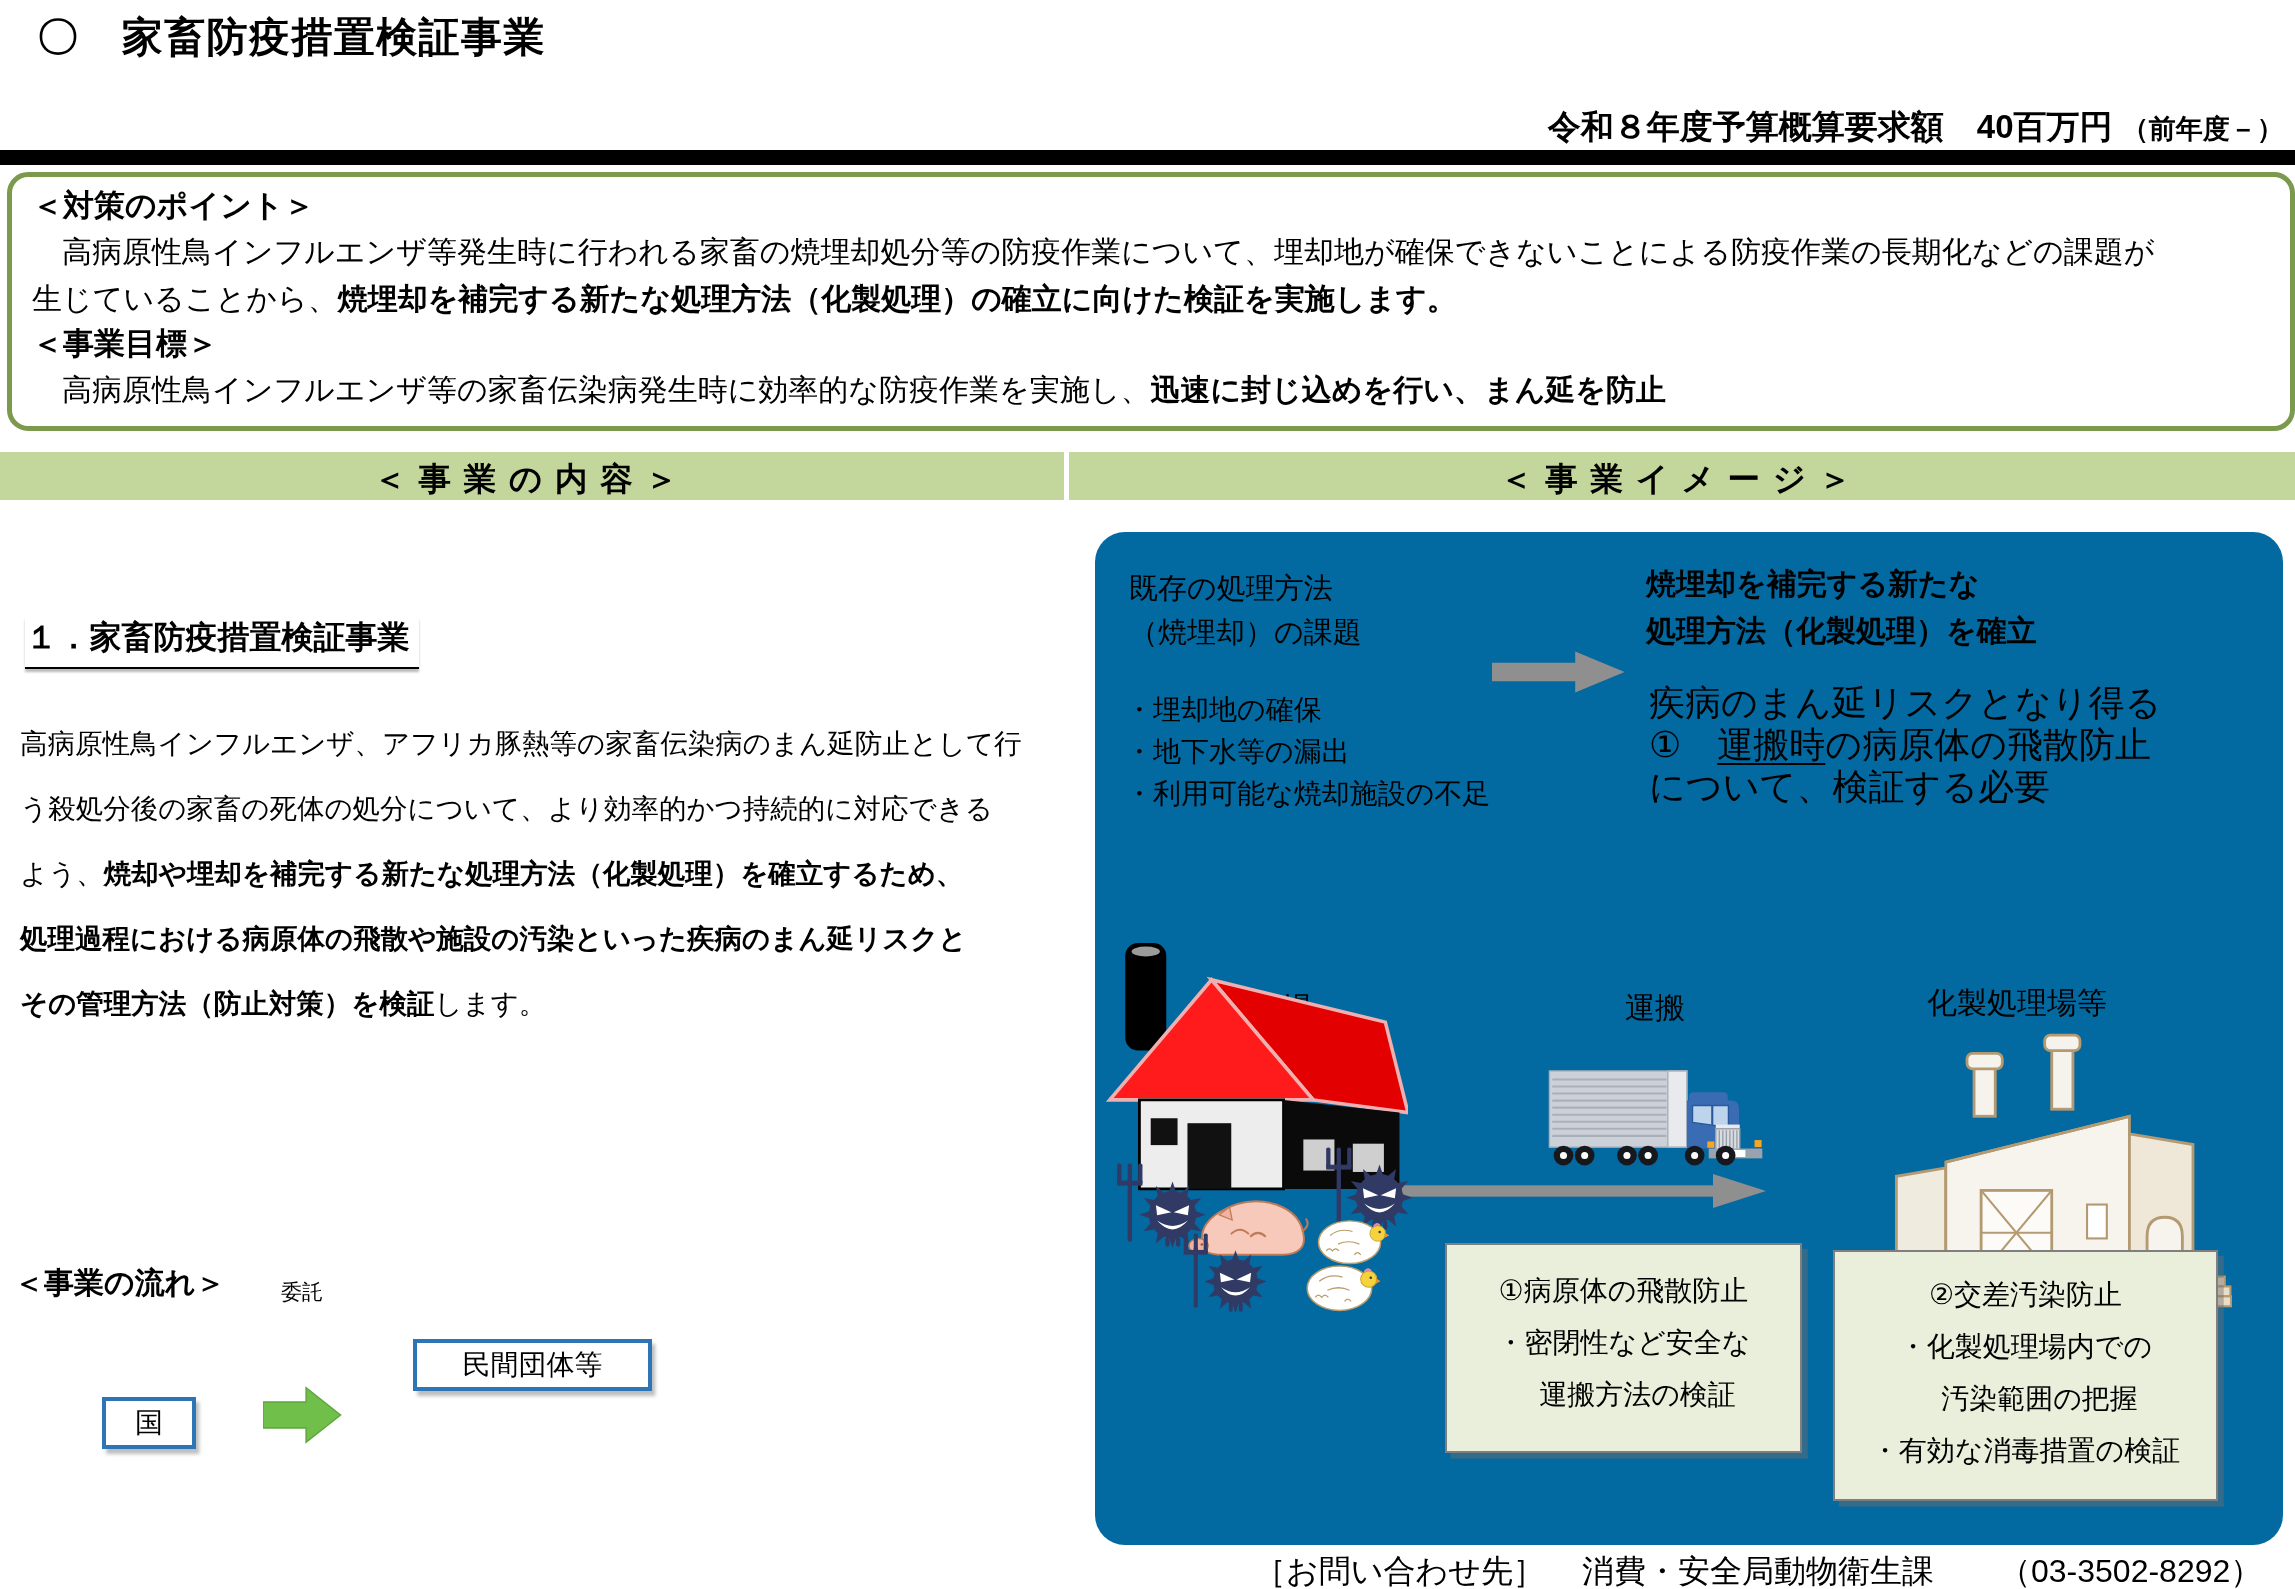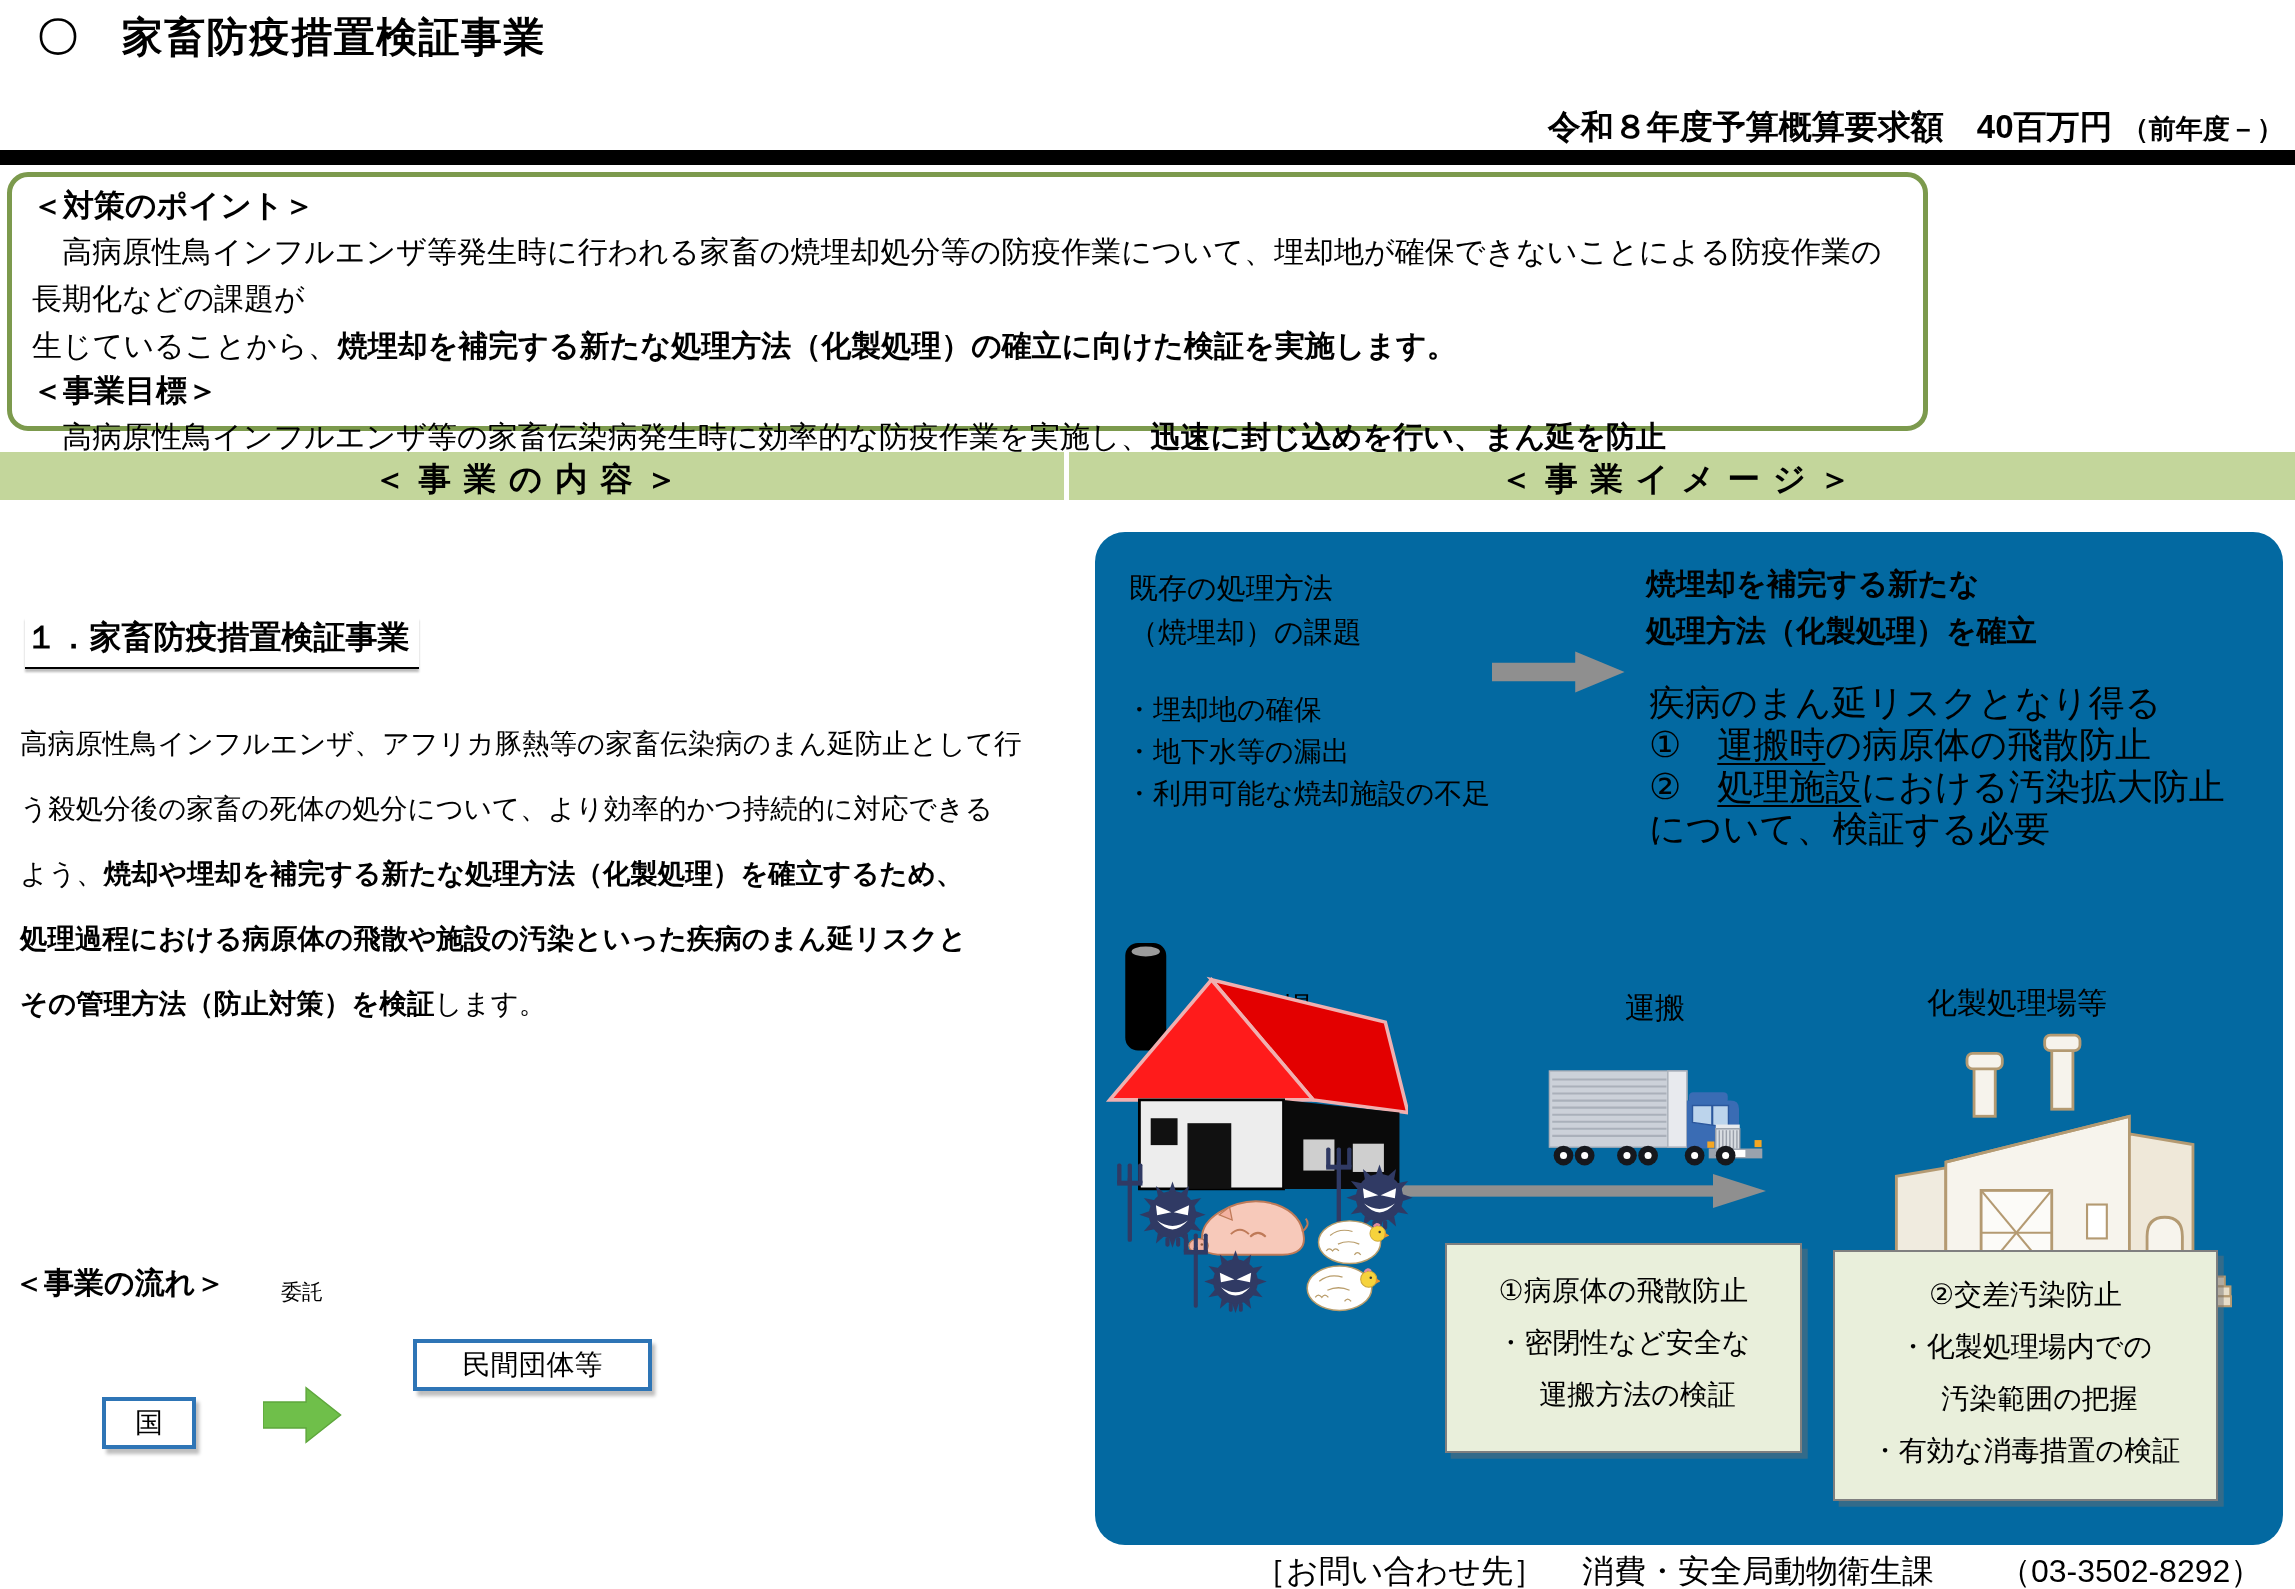--- a/index.html
+++ b/index.html
@@ -6,21 +6,21 @@
   .slide{position:relative;width:2295px;height:1589px;overflow:hidden;background:#fff;
          font-family:"Liberation Sans","DejaVu Sans",sans-serif;color:#000;}
   .abs{position:absolute;}
   .bold{font-weight:bold;}
   
   .title{left:37px;top:10px;font-size:41px;font-weight:bold;letter-spacing:1.4px;}
   .budget{right:11.3px;top:105px;font-size:33px;font-weight:bold;white-space:nowrap;}
   .budget .note{font-size:27px;}
   .black-bar{left:0;top:150px;width:100%;height:15px;background:#000;}
   
-  .summary-box{left:7px;top:172px;width:1921px;height:259px;border:5.7px solid #7c9a4d;
+  .summary-box{left:7px;top:172px;width:2288px;height:259px;border:5.7px solid #7c9a4d;
                border-radius:21px;box-sizing:border-box;padding:7px 20px;background:#fff;}
   .sb-title{font-size:31px;font-weight:bold;line-height:44px;}
   .sb-line{font-size:30px;line-height:47px;}
   
   .hdr{top:452px;height:48px;background:#c3d69b;text-align:center;font-weight:bold;
        font-size:32.5px;line-height:55px;letter-spacing:12.7px;}
   .hdr-left{left:0;width:1064px;}
   .hdr-right{left:1069px;width:1226px;}
   
   .content-heading{left:25.4px;top:616px;font-size:32px;font-weight:bold;}
@@ -124,21 +124,20 @@
 
     <div class="p-abs bullets">
       <div>・埋却地の確保</div>
       <div>・地下水等の漏出</div>
       <div>・利用可能な焼却施設の不足</div>
     </div>
 
     <div class="p-abs risk">
       <div>疾病のまん延リスクとなり得る</div>
       <div><span>①</span><span class="u">運搬時</span><span>の病原体の飛散防止</span></div>
-      <div><span>②</span><span class="u">処理施設</span><span>における汚染拡大防止</span></div>
       <div>について、検証する必要</div>
     </div>
 
     <div class="p-abs stage stage-farm">農場</div>
     <div class="p-abs stage stage-transport">運搬</div>
     <div class="p-abs stage stage-plant">化製処理場等</div>
 
     <svg class="p-abs barn" viewBox="0 0 430 375">
       <rect x="30" y="0" width="58" height="152" rx="18" fill="#000"></rect>
       <ellipse cx="59" cy="12" rx="20" ry="7" fill="#9b9b9b"></ellipse>

